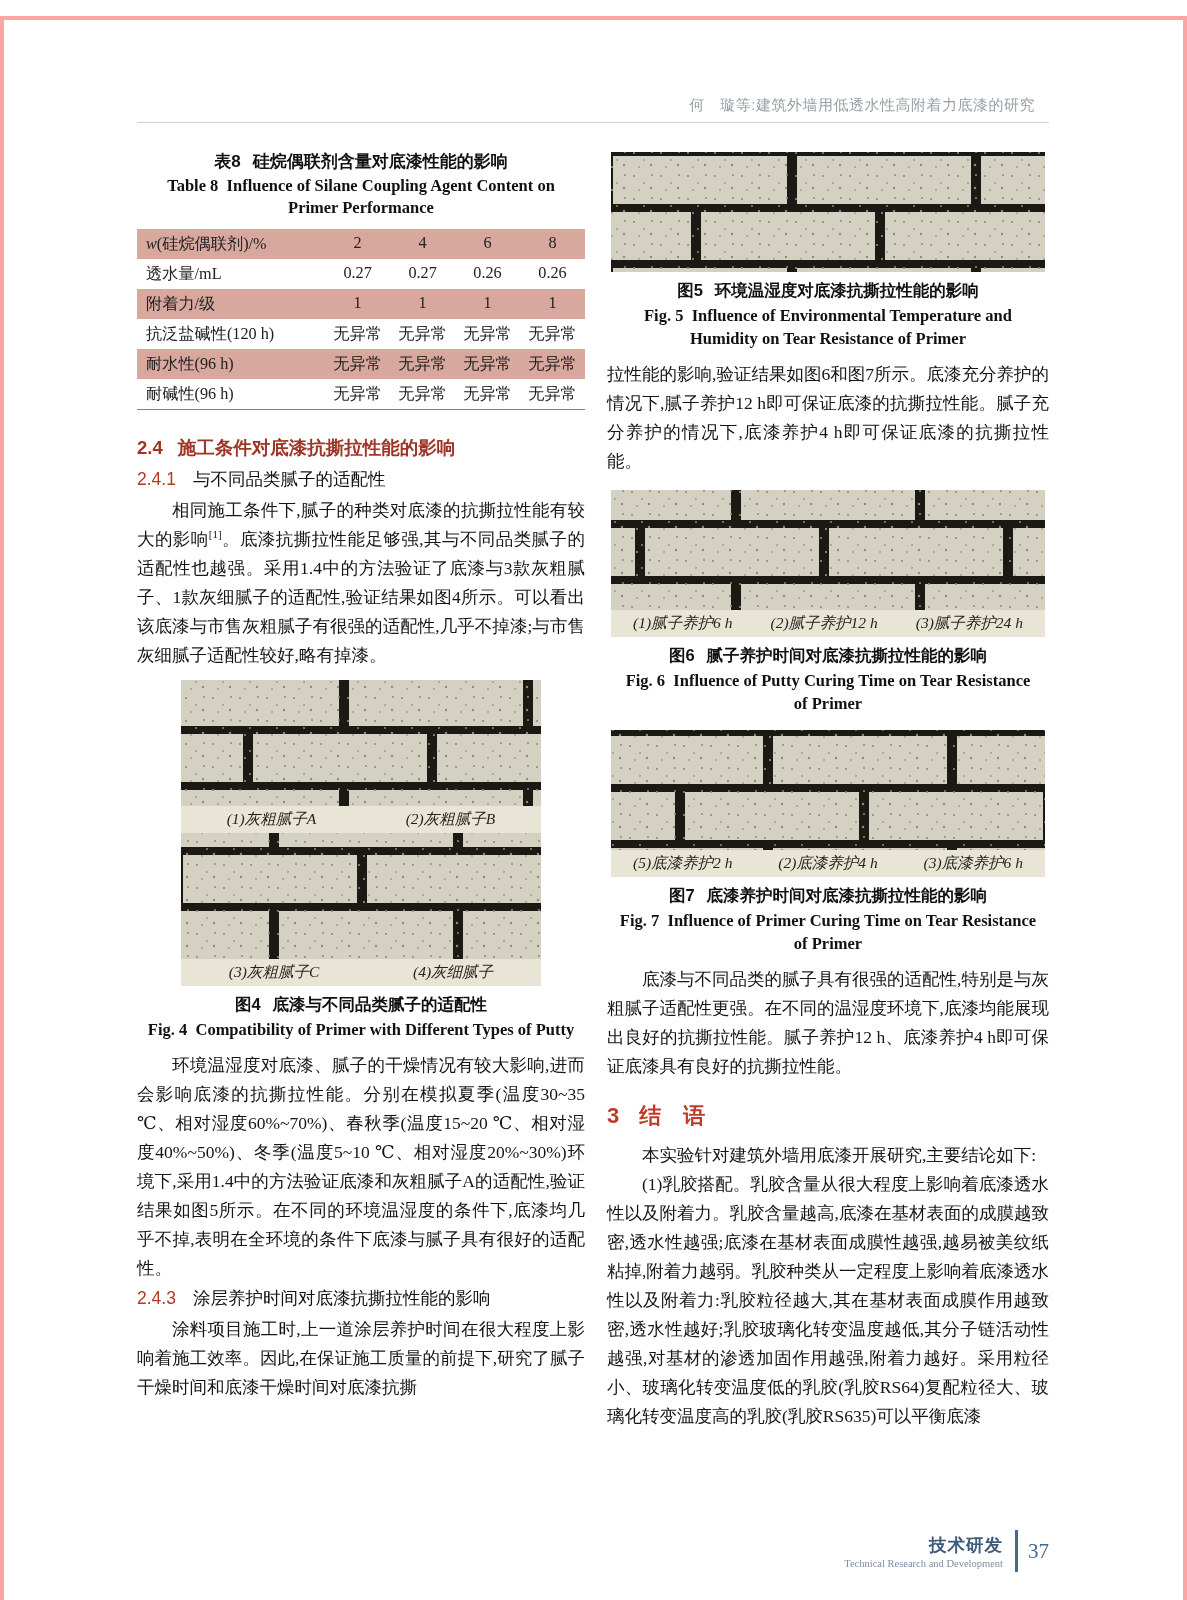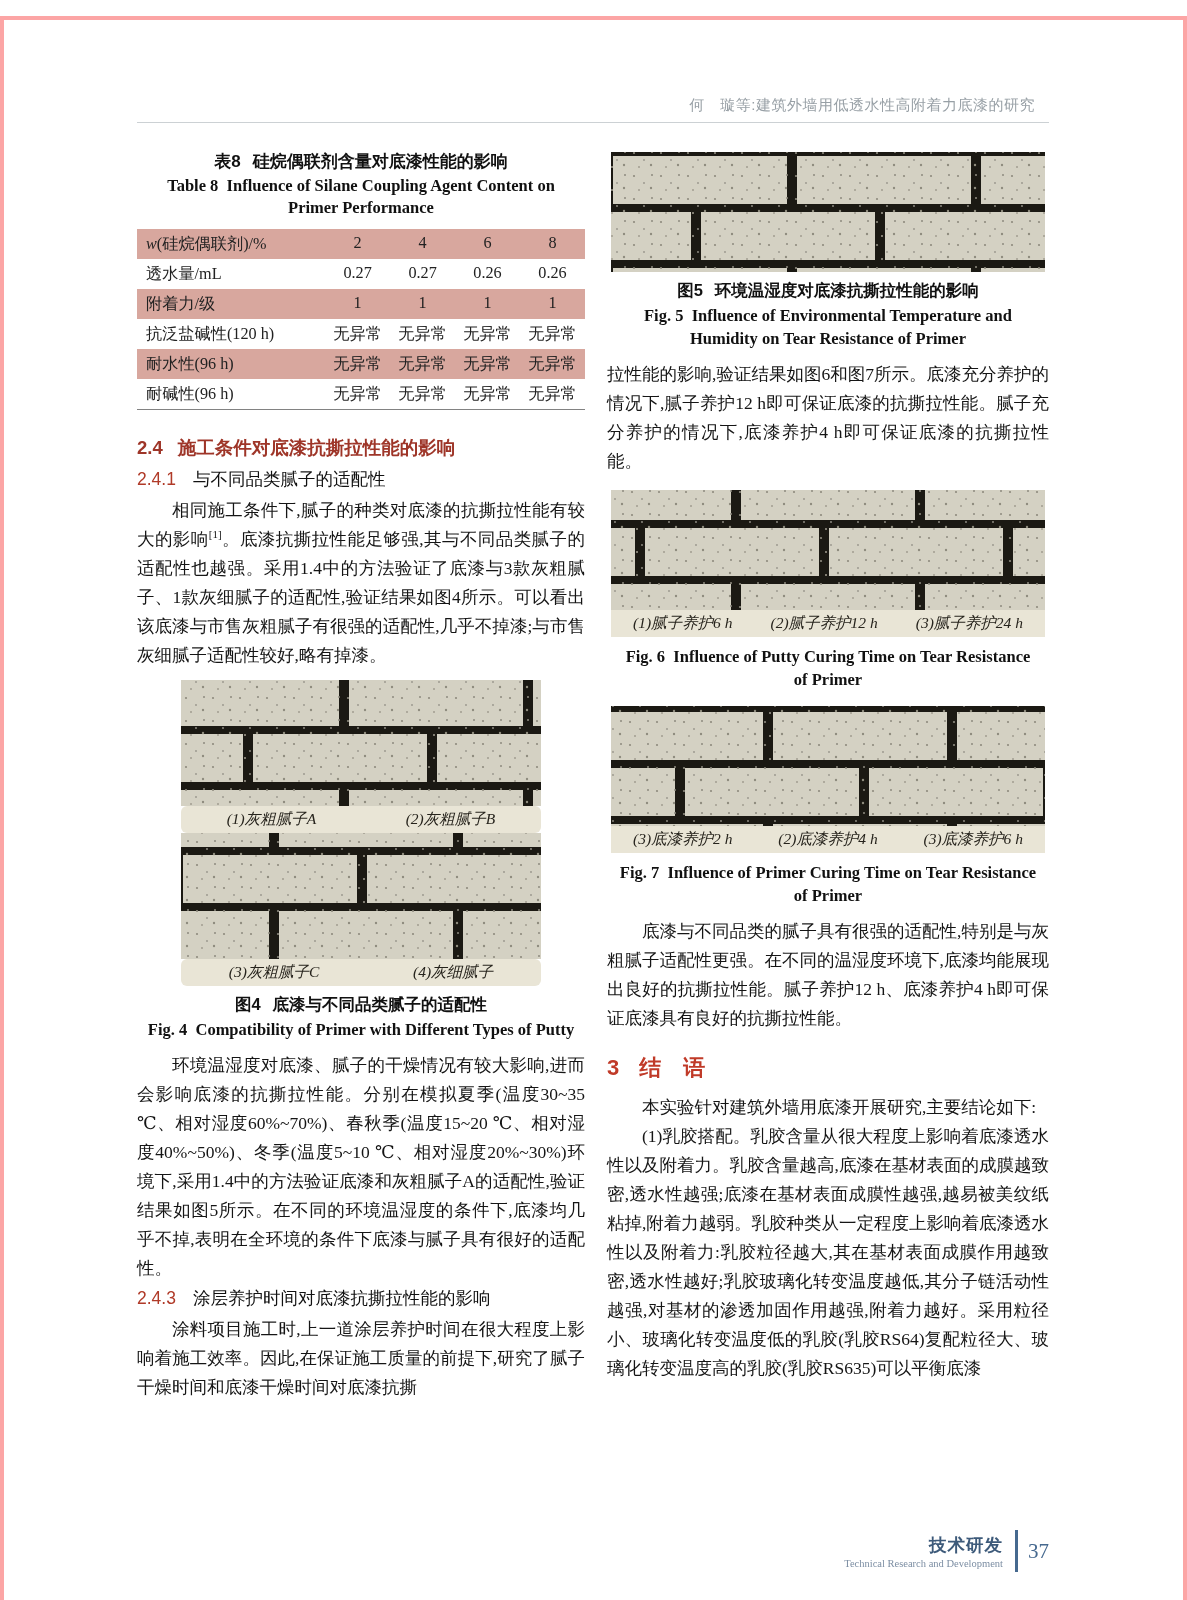--- a/index.html
+++ b/index.html
@@ -60,21 +60,21 @@
   sup{font-size:11px;line-height:0;}
   
   .figure{margin:10px auto 8px;}
   .figure.narrow{width:360px;}
   .figure.wide{width:434px;margin-top:14px;}
   .figure svg.ph{display:block;width:100%;}
   .strip{
     background:#e9e5d6;color:#26231c;display:flex;align-items:center;
     font-style:italic;font-size:15.5px;height:27px;
   }
-  .strip.two{justify-content:space-around;padding:0 1px;border-radius:6px;}
+  .strip.two{justify-content:space-around;padding:0 1px;}
   .strip.three{justify-content:space-between;padding:0 22px;}
   .fig-cap{margin:4px 0 10px;}
   .cap-zh{
     text-align:center;font-family:"Liberation Sans","DejaVu Sans",sans-serif;
     font-weight:bold;font-size:16.5px;color:#111;
   }
   .cap-zh .cap-label{margin-right:12px;}
   .cap-en{text-align:center;font-weight:bold;font-size:16.5px;line-height:1.4;
     margin:2px 10px 0;color:#111;}
   
@@ -234,37 +234,39 @@
               <rect width="680" height="240" fill="url(#sp)"></rect>
             </g>
         </svg>
         <div class="strip three">
           <span>(1)腻子养护6 h</span>
           <span>(2)腻子养护12 h</span>
           <span>(3)腻子养护24 h</span>
         </div>
       </div>
       <div class="fig-cap">
+        <div class="cap-zh"><span class="cap-label">图6</span><span>腻子养护时间对底漆抗撕拉性能的影响</span></div>
         <div class="cap-en">Fig. 6&nbsp;&nbsp;Influence of Putty Curing Time on Tear Resistance of Primer</div>
       </div>
 
       <div class="figure wide">
         <svg class="ph" viewBox="0 0 434 120" preserveAspectRatio="none">
           <g transform="translate(-120,-58)">
               <rect width="720" height="260" fill="url(#bp)"></rect>
               <rect width="720" height="260" fill="url(#sp)"></rect>
             </g>
         </svg>
         <div class="strip three">
-          <span>(3)底漆养护2 h</span>
+          <span>(5)底漆养护2 h</span>
           <span>(2)底漆养护4 h</span>
           <span>(3)底漆养护6 h</span>
         </div>
       </div>
       <div class="fig-cap">
+        <div class="cap-zh"><span class="cap-label">图7</span><span>底漆养护时间对底漆抗撕拉性能的影响</span></div>
         <div class="cap-en">Fig. 7&nbsp;&nbsp;Influence of Primer Curing Time on Tear Resistance of Primer</div>
       </div>
 
       <p class="body ind">底漆与不同品类的腻子具有很强的适配性,特别是与灰粗腻子适配性更强。在不同的温湿度环境下,底漆均能展现出良好的抗撕拉性能。腻子养护12 h、底漆养护4 h即可保证底漆具有良好的抗撕拉性能。</p>
 
       <h2 class="h3sec"><span class="num">3</span><span>结　语</span></h2>
 
       <p class="body ind">本实验针对建筑外墙用底漆开展研究,主要结论如下:</p>
       <p class="body ind">(1)乳胶搭配。乳胶含量从很大程度上影响着底漆透水性以及附着力。乳胶含量越高,底漆在基材表面的成膜越致密,透水性越强;底漆在基材表面成膜性越强,越易被美纹纸粘掉,附着力越弱。乳胶种类从一定程度上影响着底漆透水性以及附着力:乳胶粒径越大,其在基材表面成膜作用越致密,透水性越好;乳胶玻璃化转变温度越低,其分子链活动性越强,对基材的渗透加固作用越强,附着力越好。采用粒径小、玻璃化转变温度低的乳胶(乳胶RS64)复配粒径大、玻璃化转变温度高的乳胶(乳胶RS635)可以平衡底漆</p>
 

